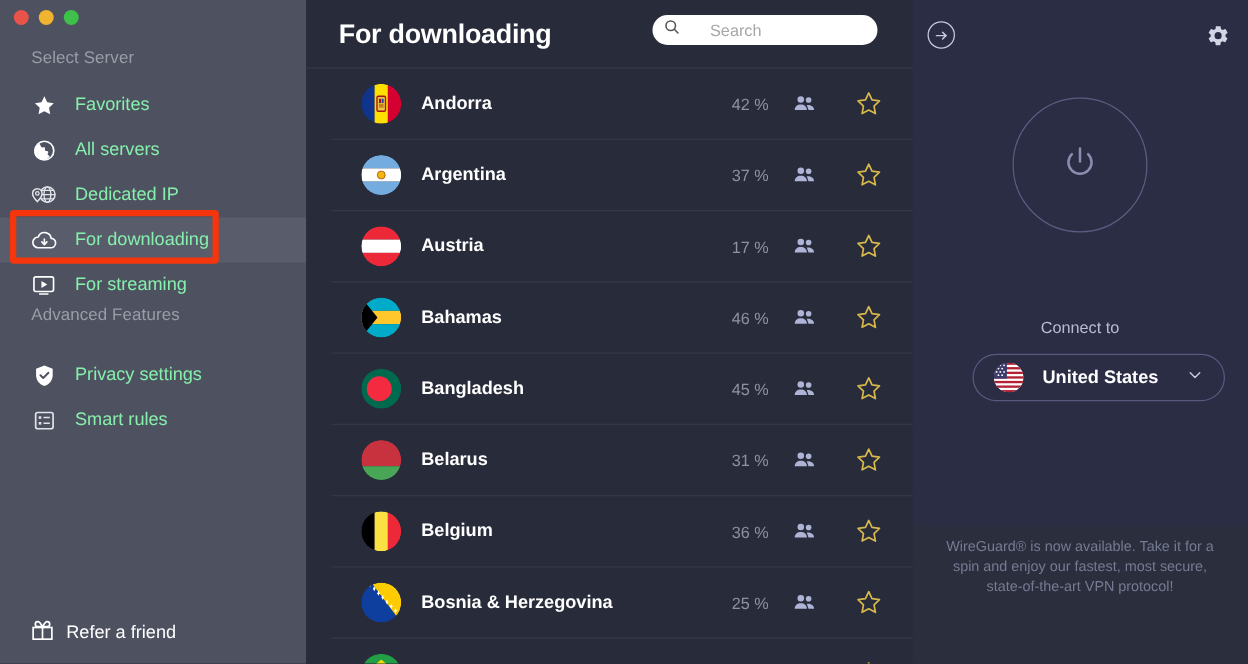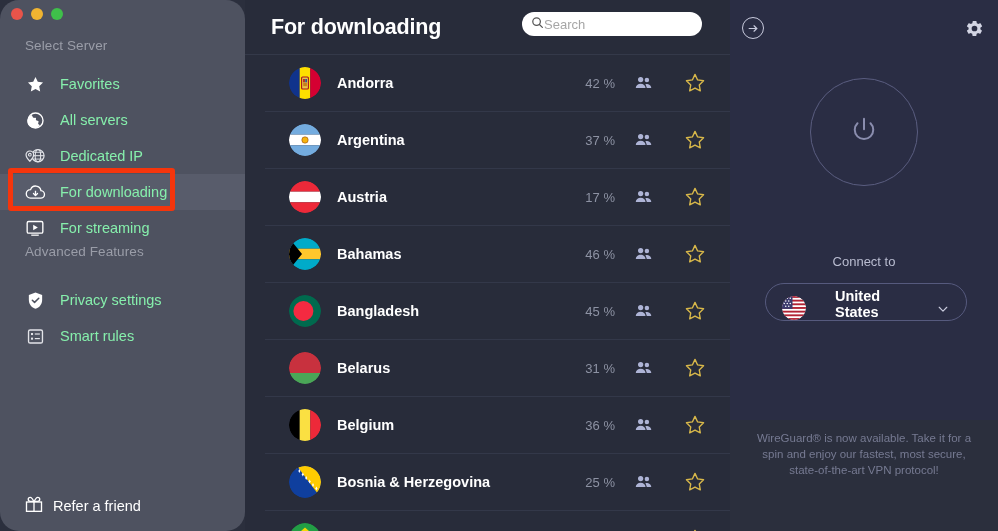--- a/index.html
+++ b/index.html
@@ -14,21 +14,20 @@
     width: 998px; height: 531px;
     display: flex;
   }
 
   
   #sidebar {
     width: 245px; height: 531px;
     background: #4e5260;
     position: relative;
     flex: 0 0 245px;
-    border-radius: 19px;
   }
   .traffic-lights {
     position: absolute;
     top: 8px; left: 11px;
     display: flex; gap: 8px;
   }
   .tl { width: 12px; height: 12px; border-radius: 50%; }
   .tl.red { background: #e8544a; }
   .tl.yellow { background: #f0b431; }
   .tl.green { background: #3fc04a; }
@@ -112,21 +111,21 @@
     letter-spacing: -0.2px;
   }
   #search-box {
     position: absolute;
     right: 28px; top: 12px;
     width: 180px; height: 24px;
     background: #ffffff;
     border-radius: 12px;
     display: flex; align-items: center;
     padding: 0 9px;
-    gap: 0;
+    gap: 24px;
   }
   #search-input {
     border: none; outline: none;
     background: transparent;
     font-family: "Liberation Sans", sans-serif;
     font-size: 13px;
     color: #333;
     width: 145px;
   }
   #search-input::placeholder { color: #a6a6a6; }
@@ -212,28 +211,28 @@
   }
   #connect-to-label {
     position: absolute;
     top: 254px; width: 100%;
     text-align: center;
     color: #b9bcd0;
     font-size: 13px;
   }
   #country-select {
     position: absolute;
-    left: 35px; top: 283px;
+    left: 48px; top: 283px;
     width: 202px; height: 38px;
     border: 1.4px solid #565a7e;
     border-radius: 19px;
     display: flex;
-    align-items: flex-end;
+    align-items: center;
     padding: 0 16px;
-    gap: 29px;
+    gap: 15px;
     cursor: default;
   }
   #country-select .cs-name {
     color: #ffffff;
     font-size: 14.5px;
     font-weight: bold;
     flex: 1;
   }
   #promo-text {
     position: absolute;

